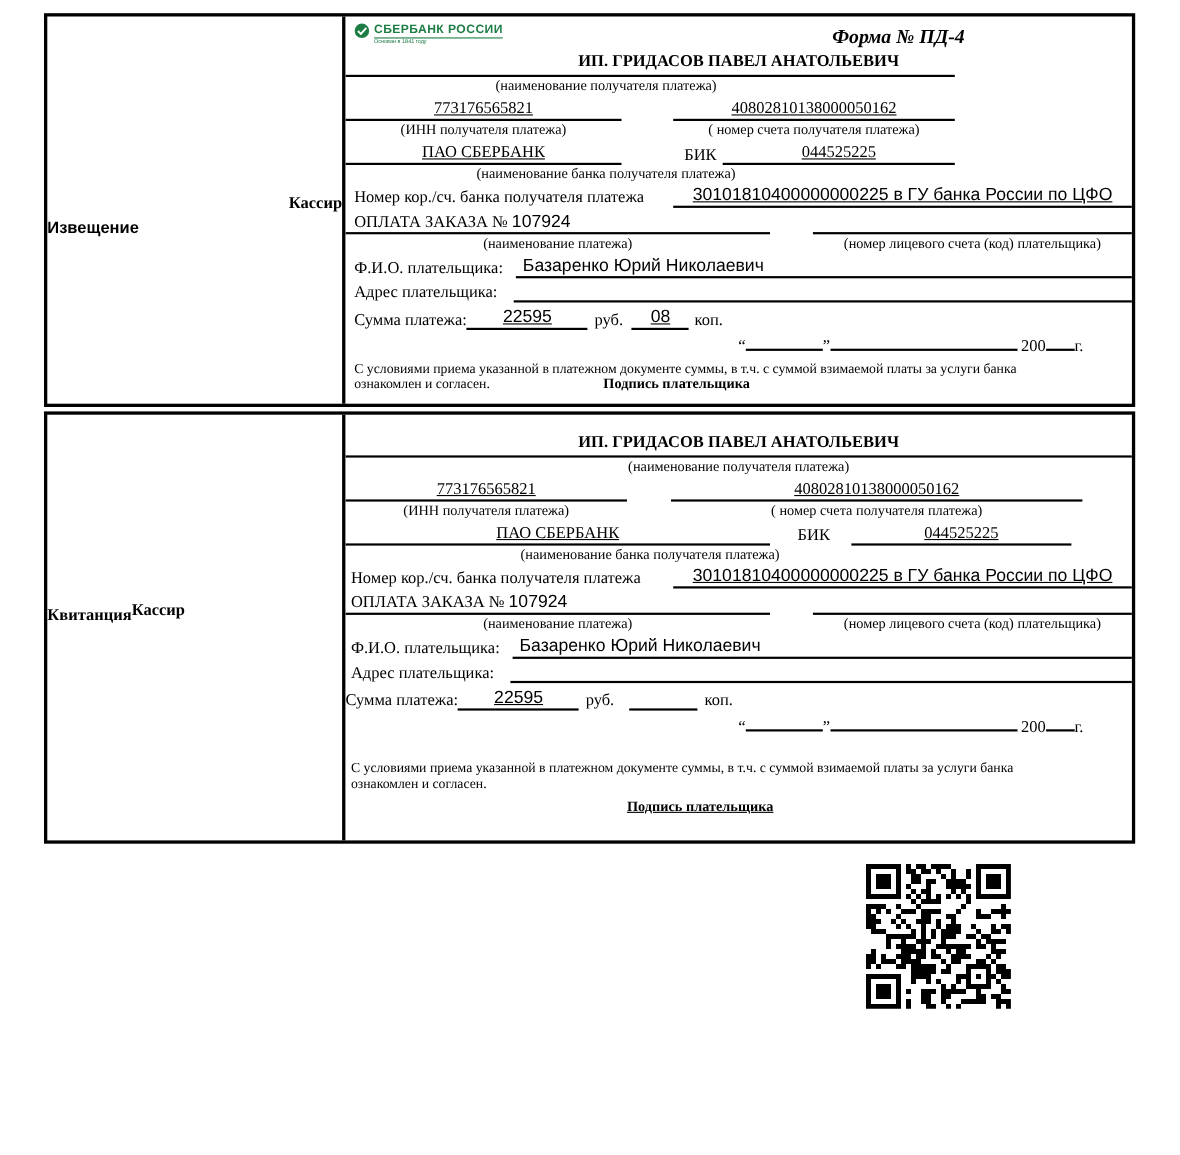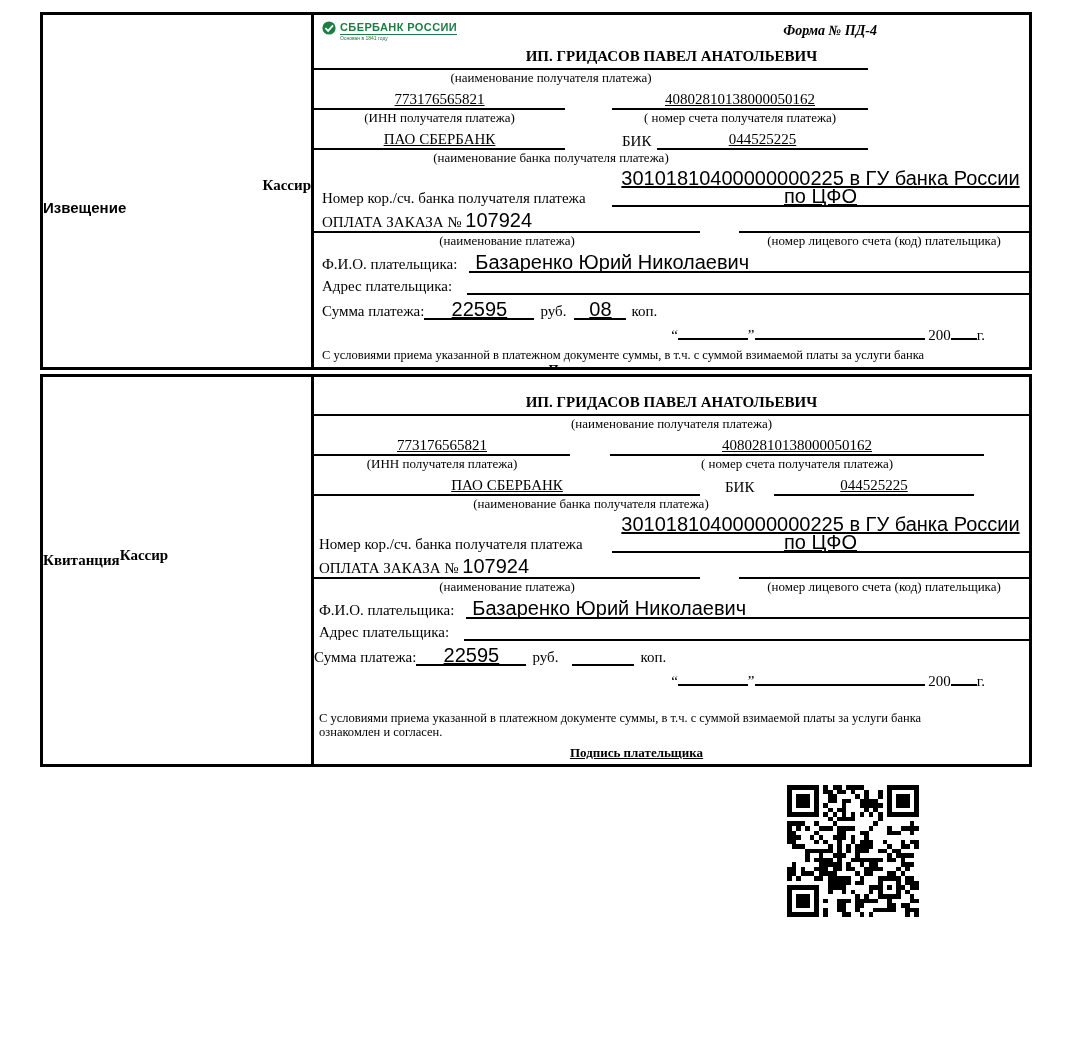--- a/index.html
+++ b/index.html
@@ -13,32 +13,32 @@
   .rcell{flex:1;position:relative;overflow:hidden;}
   .stub-sans{font-family:"Liberation Sans","DejaVu Sans",sans-serif;font-weight:bold;font-size:15px;}
   .stub-serif{font-weight:bold;font-size:15px;}
   .spacer{flex:1;}
   .hdr-row{position:relative;height:32px;}
   .logo{position:absolute;left:8px;top:6px;display:flex;align-items:flex-start;}
   .logo-txt{margin-left:4px;display:flex;flex-direction:column;}
   .logo-name{font-family:"Liberation Sans","DejaVu Sans",sans-serif;font-weight:bold;
              font-size:11px;color:#1e7d45;letter-spacing:.4px;border-bottom:1.5px solid #1e7d45;line-height:13px;}
   .logo-sub{font-size:5px;color:#1e7d45;font-family:"Liberation Sans","DejaVu Sans",sans-serif;line-height:6px;}
-  .form-no{position:absolute;right:152px;top:8px;font-weight:bold;font-style:italic;font-size:14px;}
+  .form-no{position:absolute;right:152px;top:8px;font-weight:bold;font-style:italic;font-size:18px;}
   .doc-title{text-align:center;font-weight:bold;font-size:15px;line-height:18px;}
   .line{border-top:2px solid #000;height:0;margin-top:3px;}
   .w-band{width:554px;}
   .w-full{width:715px;}
   .cap{font-size:13px;text-align:center;line-height:15px;}
   .cap-pad{box-sizing:border-box;padding-right:80px;}
   .frow{display:flex;align-items:flex-end;}
   .u{border-bottom:2px solid #000;box-sizing:border-box;min-height:17px;}
   .ctr{text-align:center;text-decoration:underline;}
   .lbl{white-space:nowrap;}
-  .sansval{font-family:"Liberation Sans","DejaVu Sans",sans-serif;font-size:20px;line-height:18px;}
+  .sansval{font-family:"Liberation Sans","DejaVu Sans",sans-serif;font-size:16px;line-height:18px;}
   .caps-row{display:flex;}
   .date-row{text-align:right;padding-right:44px;margin-top:6px;line-height:19px;}
   .date-row .u{display:inline-block;vertical-align:baseline;min-height:0;}
   .agree{font-size:12.5px;line-height:14px;padding-left:8px;}
   .sig{font-weight:bold;font-size:13px;}
   .qr-block{position:absolute;left:740px;top:780px;width:226px;text-align:center;}
   .qr-title{font-family:"Liberation Sans","DejaVu Sans",sans-serif;font-size:17px;line-height:20px;}
   .qr-svg{margin-top:5px;}
   svg{display:block;}
   .logo svg{display:inline-block;}

